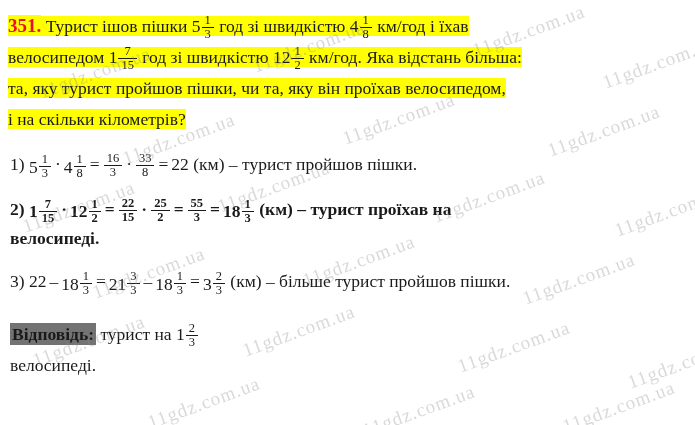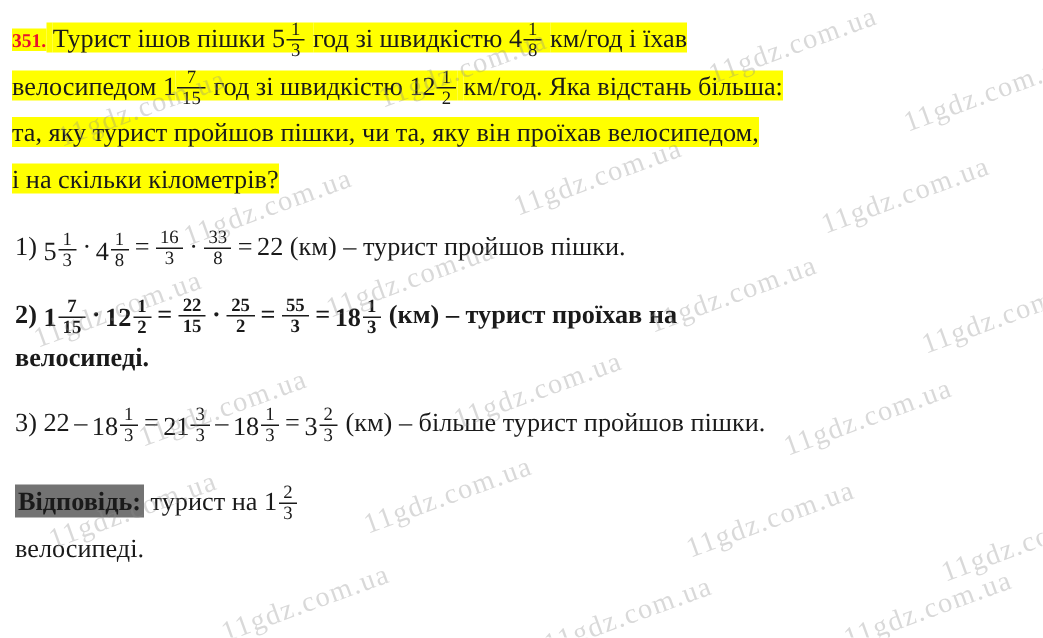--- a/index.html
+++ b/index.html
@@ -48,21 +48,21 @@
     padding: 10px 8px 6px 8px;
   }
   .task-line {
     font-size: 17.5px;
     line-height: 31px;
     white-space: nowrap;
   }
   .task-num {
     color: #e8112d;
     font-weight: bold;
-    font-size: 13px;
+    font-size: 19px;
   }
 
   .solutions {
     padding: 8px 10px 0 10px;
   }
   .sol-line {
     font-size: 17.5px;
     line-height: 30px;
     margin-bottom: 14px;
     white-space: nowrap;

